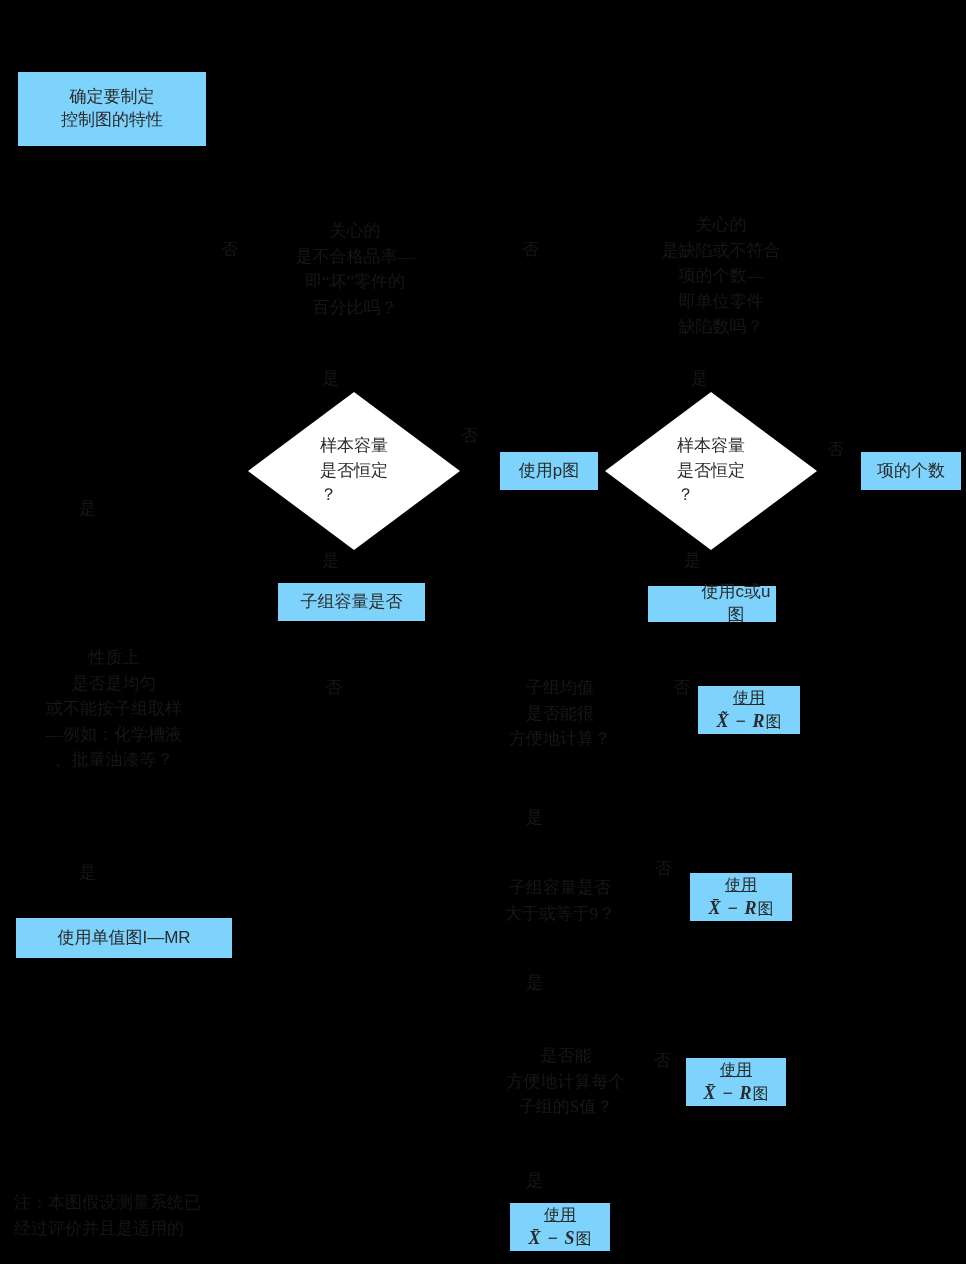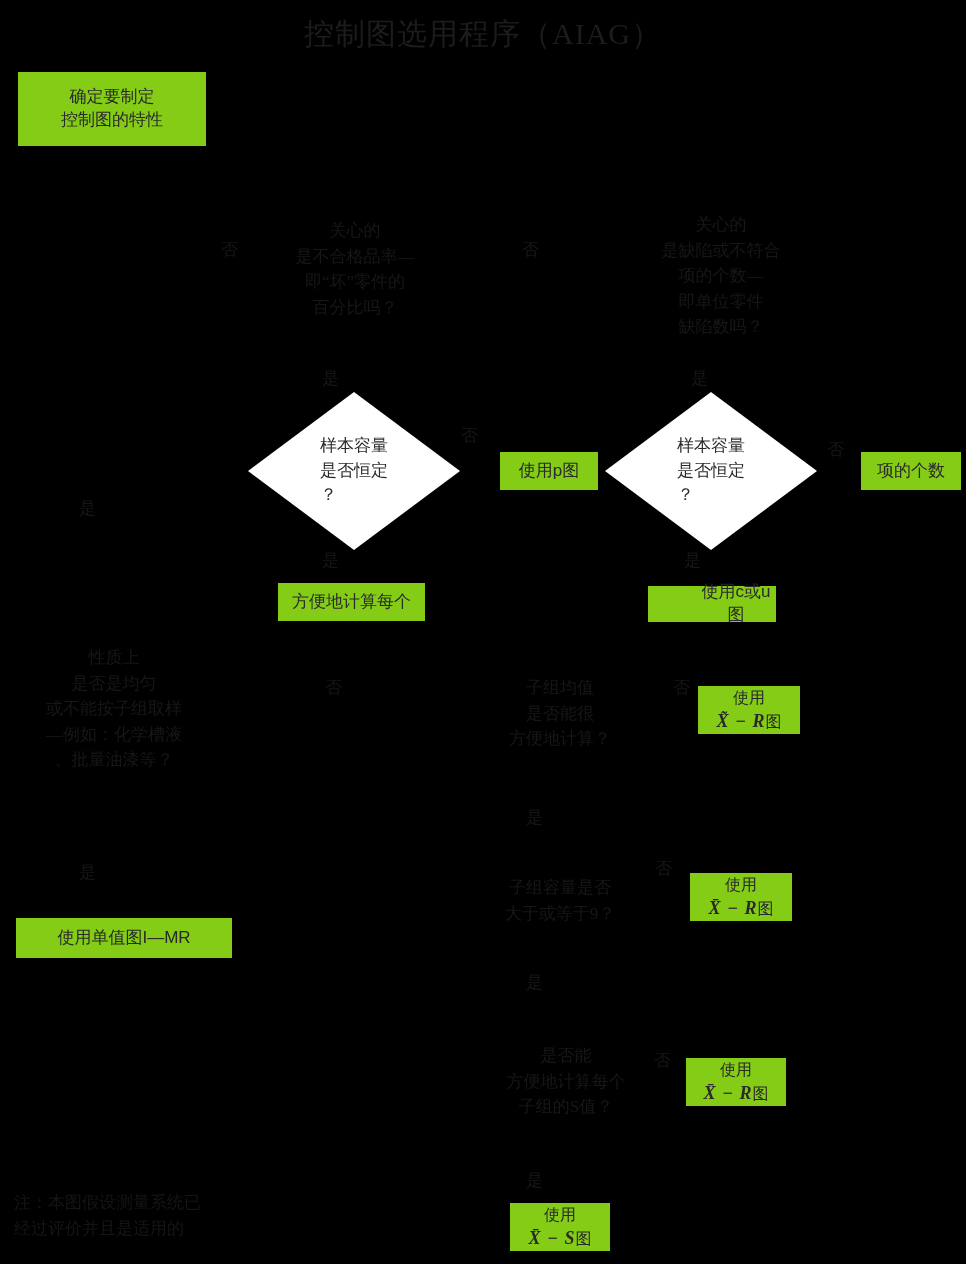--- a/index.html
+++ b/index.html
@@ -22,35 +22,35 @@
     width: 966px;
     text-align: center;
     color: #1c1c1c;
     font-size: 30px;
     letter-spacing: 1px;
     font-family: "Liberation Serif", "DejaVu Serif", serif;
     white-space: nowrap;
   }
   .box {
     position: absolute;
-    background: #84cc16;
+    background: #7dd3fc;
     color: #2a2a2a;
     display: flex;
     align-items: center;
     justify-content: center;
     text-align: center;
     font-family: "Liberation Sans", "DejaVu Sans", sans-serif;
     font-size: 17px;
     line-height: 1.35;
     box-sizing: border-box;
   }
   .box .stack {
     display: block;
   }
-  .box .l1 { display: block; font-family: "Liberation Sans","DejaVu Sans",sans-serif; font-size:16px; }
+  .box .l1 { display: block; font-family: "Liberation Sans","DejaVu Sans",sans-serif; font-size:16px;text-decoration:underline; }
   .box .l2 { display: block; font-family: "Liberation Serif","DejaVu Serif",serif; font-size:18px; font-weight:bold; font-style: italic; letter-spacing:1px;}
   .box .l2 .cn { font-style: normal; font-weight: normal; font-family:"Liberation Sans","DejaVu Sans",sans-serif; font-size:16px; letter-spacing:0;}
   .diamond {
     position: absolute;
   }
   .diamond .shape {
     position: absolute;
     inset: 0;
     background: #ffffff;
     clip-path: polygon(50% 0%, 100% 50%, 50% 100%, 0% 50%);
@@ -91,21 +91,20 @@
     line-height: 1.5;
     white-space: pre-line;
     text-align: left;
   }
 </style>
 </head>
 <body>
 
 <div id="canvas">
 
-  <div class="title">控制图选用程序（AIAG）</div>
 
   <div class="box" style="left:18px; top:72px; width:188px; height:74px;">
     <span class="stack" style="white-space:pre-line;">确定要制定
 控制图的特性</span>
   </div>
 
 
   <div class="qtext" style="left:266px; top:218px; width:178px;">关心的
 是不合格品率—
 即“坏”零件的
@@ -133,21 +132,21 @@
 
   <div class="box" style="left:500px; top:452px; width:98px; height:38px;align-items:center;">
     <span>使用p图</span>
   </div>
 
   <div class="box" style="left:861px; top:452px; width:100px; height:38px;">
     <span>项的个数</span>
   </div>
 
   <div class="box" style="left:278px; top:583px; width:147px; height:38px;">
-    <span>方便地计算每个</span>
+    <span>子组容量是否</span>
   </div>
 
   <div class="box" style="left:648px; top:586px; width:128px; height:36px;padding-left:48px;">
     <span>使用c或u图</span>
   </div>
 
   <div class="qtext" style="left:8px; top:645px; width:212px;">性质上
 是否是均匀
 或不能按子组取样
 —例如：化学槽液

